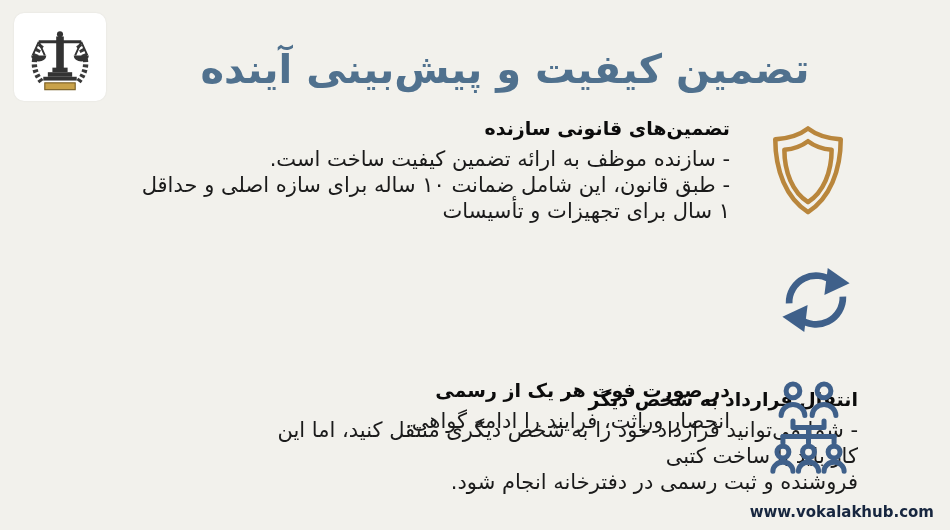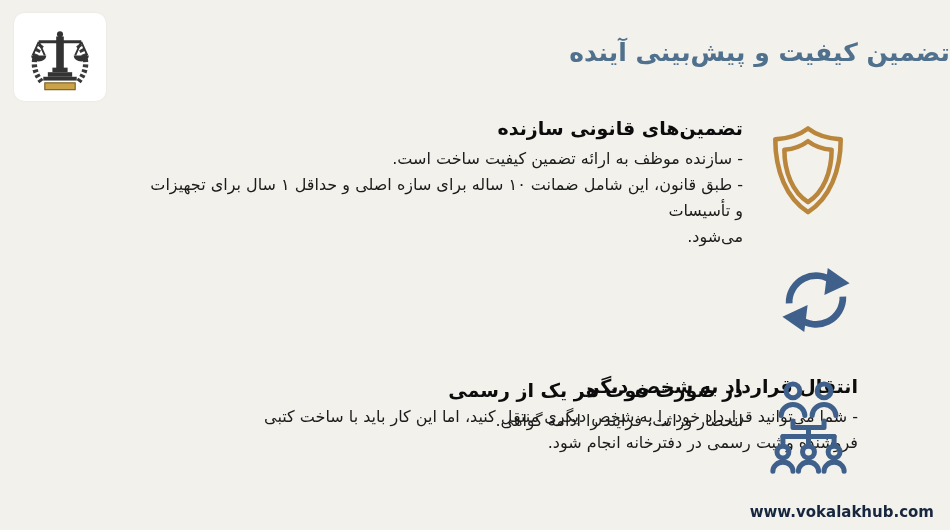--- a/index.html
+++ b/index.html
@@ -19,54 +19,54 @@
     position:absolute;top:13px;left:14px;
     width:92px;height:88px;
     background:#ffffff;
     border-radius:10px;
     display:flex;align-items:center;justify-content:center;
     box-shadow:0 0 2px rgba(0,0,0,.08);
   }
   
   .page-title{
     position:absolute;top:38px;left:60px;right:0;
-    margin:0;
-    text-align:right;
-    font-size:25px;
+    margin:8px;
+    text-align:center;
+    font-size:40px;
     font-weight:bold;
     color:#50718e;
     letter-spacing:0;
   }
   
   .section{
     position:absolute;
     right:92px;
     width:748px;
     display:flex;
     flex-direction:row;       
     align-items:flex-start;
-    gap:15px;
+    gap:28px;
   }
   .section-icon{
     flex:0 0 100px;
     display:flex;justify-content:center;align-items:flex-start;
   }
   .section-text{
     flex:1 1 auto;
     max-width:604px;
   }
   .section-heading{
     margin:0 0 5px 0;
     font-size:19px;
     font-weight:bold;
     color:#0c0c0c;
     line-height:26px;
   }
   .body-line{
-    font-size:16px;
+    font-size:21px;
     color:#1b1b1b;
     line-height:26px;
   }
   #section-1{top:115px;}
   #section-2{top:248px;flex-direction:column;}
   #section-3{top:377px;}
   #section-1 .section-icon{margin-top:8px;}
   #section-2 .section-icon{margin-top:10px;}
   #section-3 .section-icon{margin-top:2px;}
   
@@ -120,21 +120,20 @@
     <div class="section-icon">
       <svg width="92" height="100" viewBox="0 0 100 110" aria-hidden="true">
         <path d="M50 6 C41 13 28 17 14 18 C14 52 26 83 50 98 C74 83 86 52 86 18 C72 17 59 13 50 6 Z" fill="none" stroke="#b9863c" stroke-width="5" stroke-linejoin="round"></path>
         <path d="M50 20 C43.5 25 34 28.5 24 29.5 C24 54 33 76 50 87 C67 76 76 54 76 29.5 C66 28.5 56.5 25 50 20 Z" fill="none" stroke="#b9863c" stroke-width="5" stroke-linejoin="round"></path>
       </svg>
     </div>
     <div class="section-text">
       <h2 class="section-heading">تضمین‌های قانونی سازنده</h2>
       <div class="body-line">- سازنده موظف به ارائه تضمین کیفیت ساخت است.</div>
       <div class="body-line">- طبق قانون، این شامل ضمانت ۱۰ ساله برای سازه اصلی و حداقل ۱ سال برای تجهیزات و تأسیسات</div>
-      <div class="body-line">می‌شود.</div>
     </div>
   </div>
 
   <div class="section" id="section-2">
     <div class="section-icon">
       <svg width="84" height="84" viewBox="0 0 100 100" aria-hidden="true">
         <path d="M18 54 A32 32 0 0 1 70 28" fill="none" stroke="#3f608a" stroke-width="8"></path>
         <polygon points="64,12 90,30 60,44" fill="#3f608a"></polygon>
         <path d="M82 46 A32 32 0 0 1 30 72" fill="none" stroke="#3f608a" stroke-width="8"></path>
         <polygon points="36,88 10,70 40,56" fill="#3f608a"></polygon>

